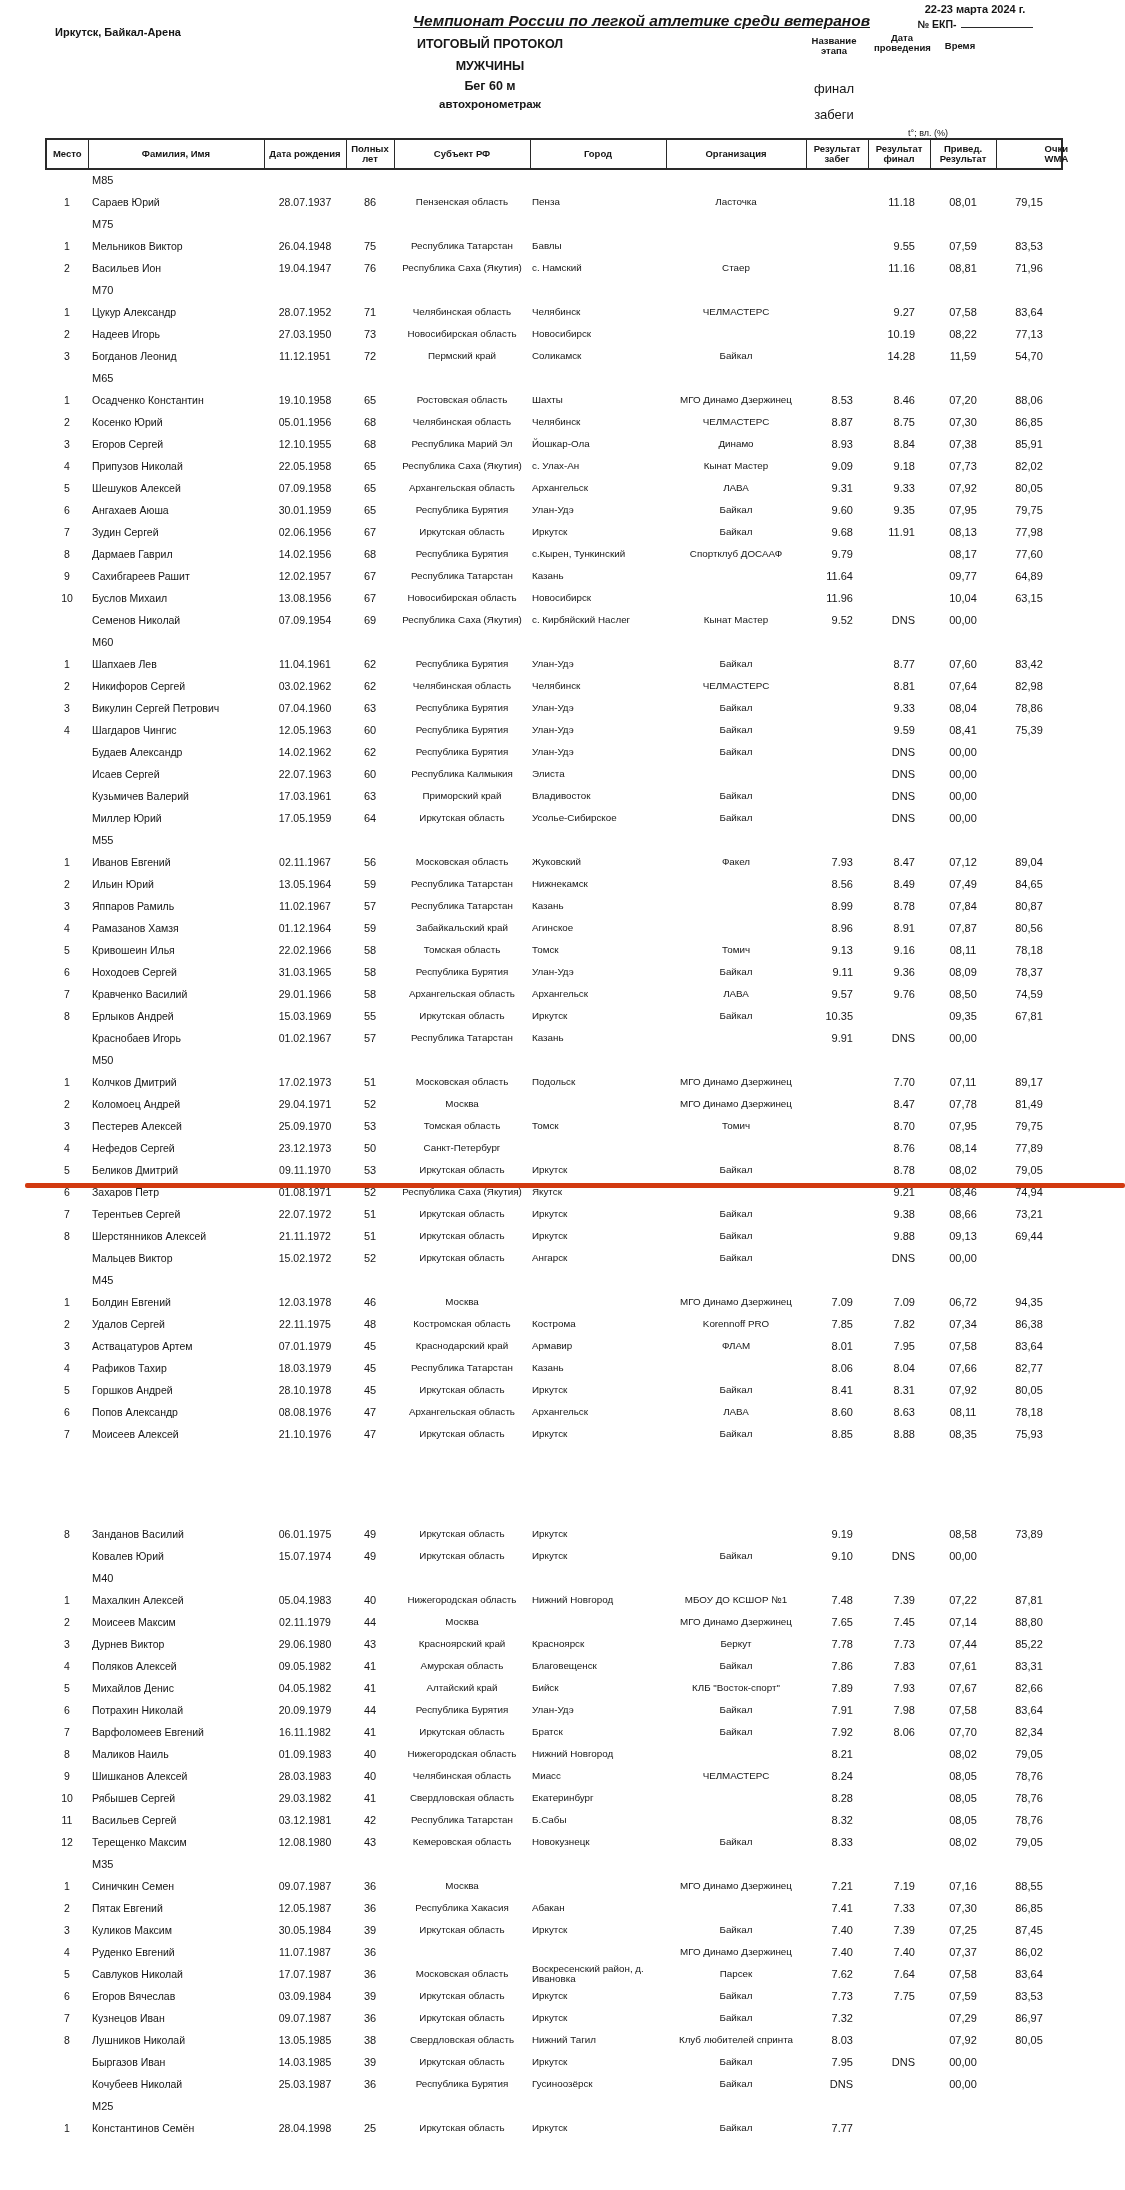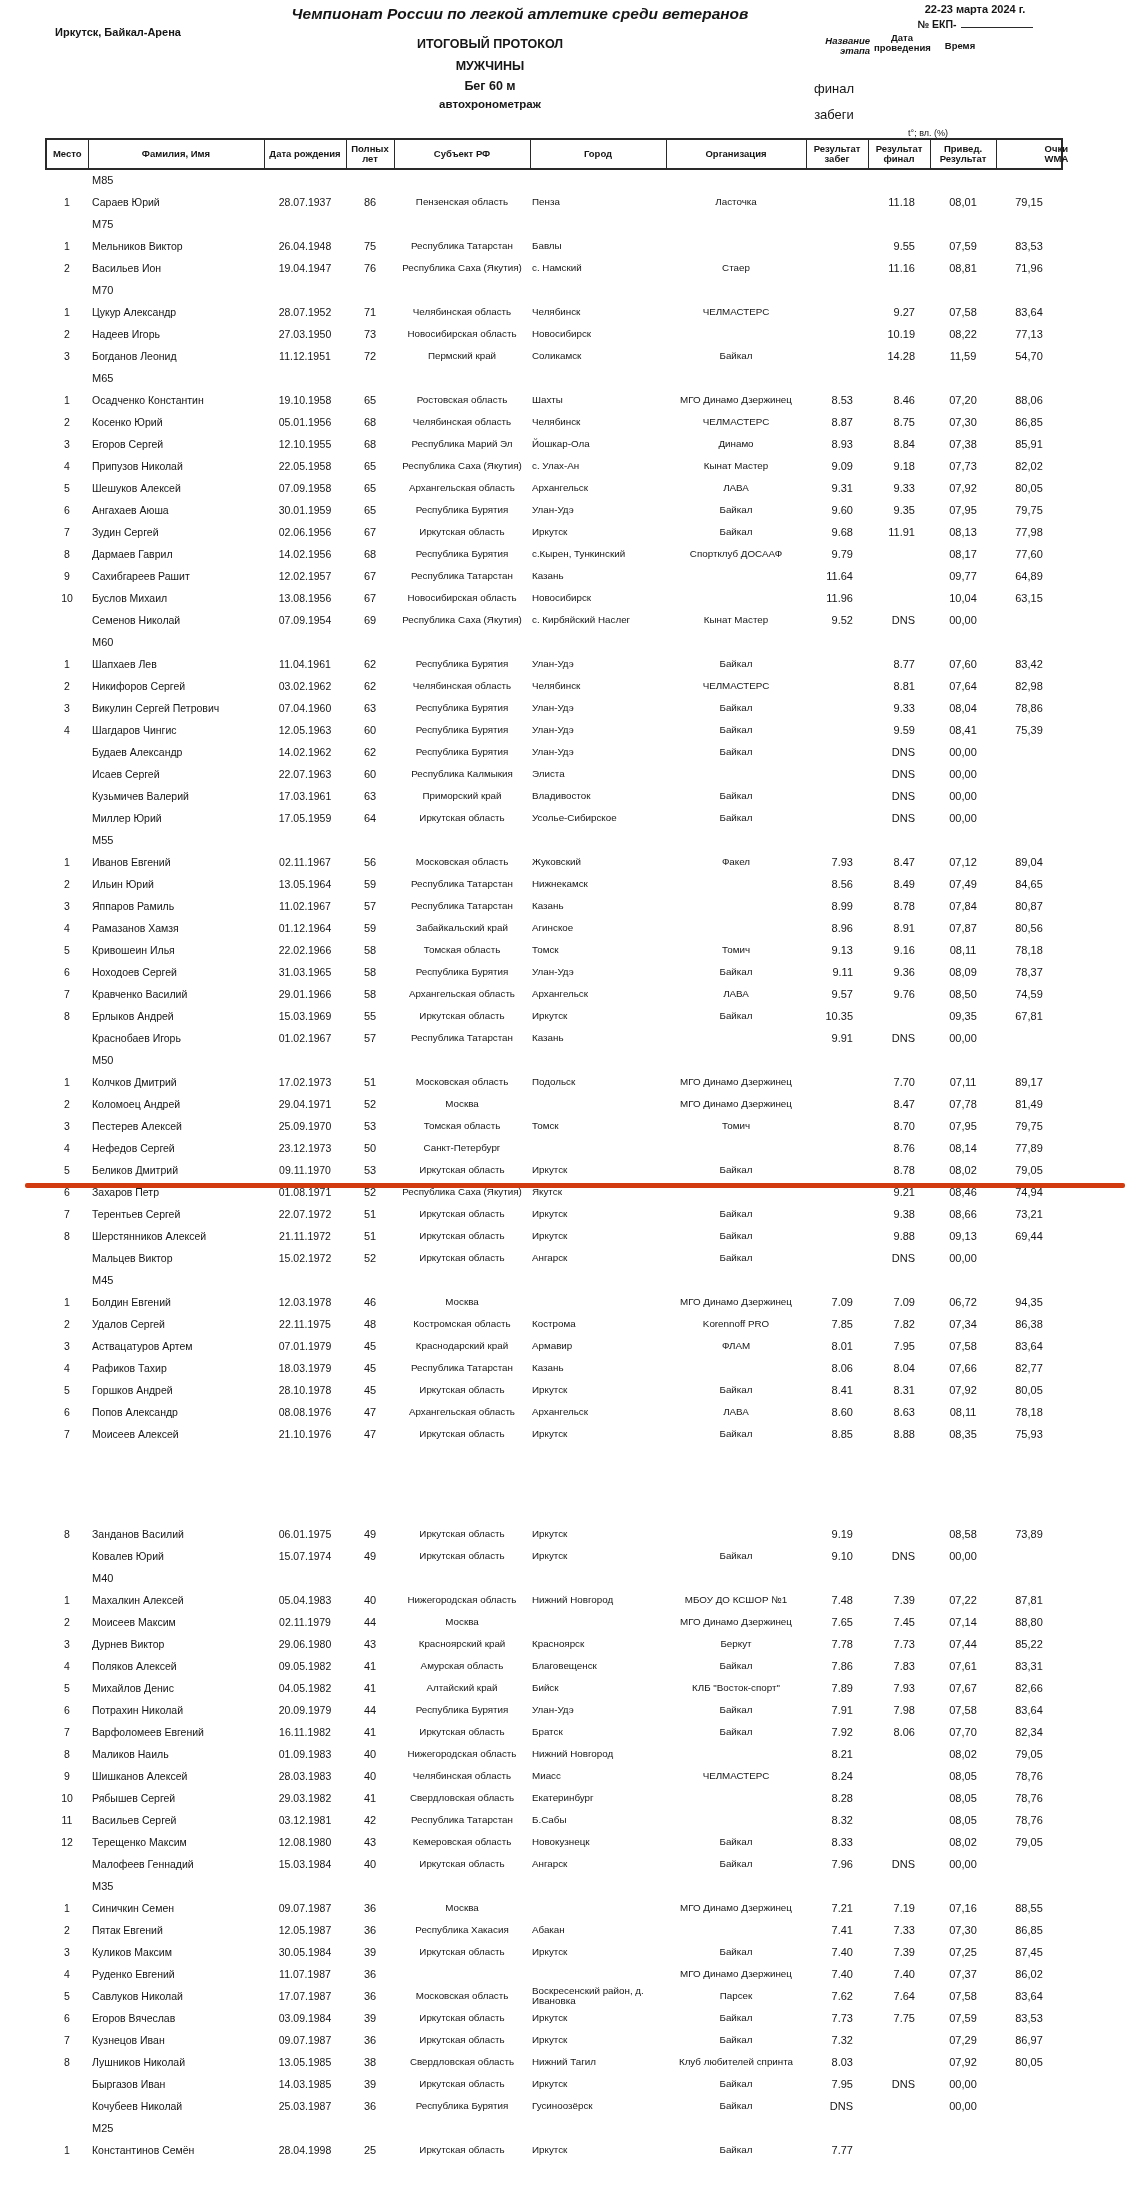--- a/index.html
+++ b/index.html
@@ -1,29 +1,29 @@
 <!DOCTYPE html>
 <html><head>
 <meta charset="utf-8">
 <style>
   * { box-sizing: border-box; }
   html,body { margin:0; padding:0; background:#f6f6f6; }
   body { font-family:"Liberation Sans","DejaVu Sans",sans-serif; color:#161616; }
   #page { position:relative; width:1125px; height:2190px; background:#ffffff; margin:0 auto; overflow:hidden; }
   .hdr { position:absolute; white-space:pre-line; }
   .venue   { left:55px;  top:26px; font-size:11px; font-weight:700; }
-  .title   { left:170px; top:5px;  width:700px; text-align:center; font-size:15.5px; font-weight:700; font-style:italic; }
+  .title   { left:170px; top:12px;  width:700px; text-align:right; font-size:15.5px; font-weight:700; font-style:italic;text-decoration:underline; }
   .dateR   { left:850px; top:3px;  width:250px; text-align:center; font-size:11px; font-weight:700; }
   .ekp     { left:850px; top:18px; width:250px; text-align:center; font-size:10.5px; font-weight:700; }
   .ekp .blank { display:inline-block; width:72px; border-bottom:1.5px solid #2a2a2a; height:10px; vertical-align:baseline; margin-left:4px; }
   .proto   { left:190px; top:37px; width:600px; text-align:center; font-size:12.5px; font-weight:700; }
   .cat     { left:190px; top:59px; width:600px; text-align:center; font-size:12.5px; font-weight:700; }
   .event   { left:190px; top:79px; width:600px; text-align:center; font-size:12.5px; font-weight:700; }
   .timing  { left:190px; top:98px; width:600px; text-align:center; font-size:11.5px; font-weight:700; }
-  .stagecol{ left:798px; top:36px; width:72px;  text-align:right; font-size:9.5px; font-weight:700; line-height:10px;font-style:italic; }
+  .stagecol{ left:798px; top:36px; width:72px;  text-align:center; font-size:9.5px; font-weight:700; line-height:10px; }
   .datecol { left:874px; top:33px; width:56px;  text-align:center; font-size:9.5px; font-weight:700; line-height:10px; }
   .timecol { left:934px; top:40px; width:52px;  text-align:center; font-size:9.5px; font-weight:700; }
   .stage1  { left:798px; top:63px; width:72px;  text-align:center; font-size:13px;margin-top:44px; }
   .stage2  { left:798px; top:81px; width:72px;  text-align:center; font-size:13px; }
   .cond    { left:868px; top:96px; width:120px; text-align:center; font-size:9px;margin-top:32px; }
 
   #tbl { position:absolute; top:138px; left:45px; width:1016px; border-collapse:collapse; table-layout:fixed; }
   thead th { border:1px solid #2a2a2a; border-top-width:2px; border-bottom-width:2px;
              font-size:9.5px; line-height:10px; font-weight:700; padding:2px 1px; height:30px;
              vertical-align:middle; }
@@ -956,33 +956,20 @@
           <td class="c2">12.08.1980</td>
           <td class="c3">43</td>
           <td class="c4">Кемеровская область</td>
           <td class="c5">Новокузнецк</td>
           <td class="c6">Байкал</td>
           <td class="c7">8.33</td>
           <td class="c8"></td>
           <td class="c9">08,02</td>
           <td class="c10">79,05</td>
         </tr>
-        <tr>
-          <td class="c0"></td>
-          <td class="c1">Малофеев Геннадий</td>
-          <td class="c2">15.03.1984</td>
-          <td class="c3">40</td>
-          <td class="c4">Иркутская область</td>
-          <td class="c5">Ангарск</td>
-          <td class="c6">Байкал</td>
-          <td class="c7">7.96</td>
-          <td class="c8">DNS</td>
-          <td class="c9">00,00</td>
-          <td class="c10"></td>
-        </tr>
         <tr class="group">
           <td class="c0"></td>
           <td colspan="10" class="c1">М35</td>
         </tr>
         <tr>
           <td class="c0">1</td>
           <td class="c1">Синичкин Семен</td>
           <td class="c2">09.07.1987</td>
           <td class="c3">36</td>
           <td class="c4">Москва</td>

